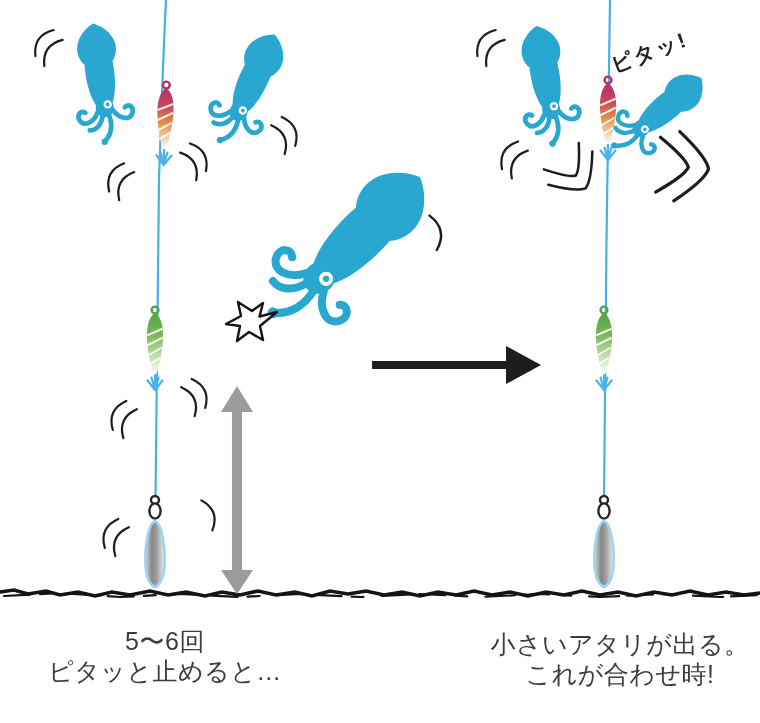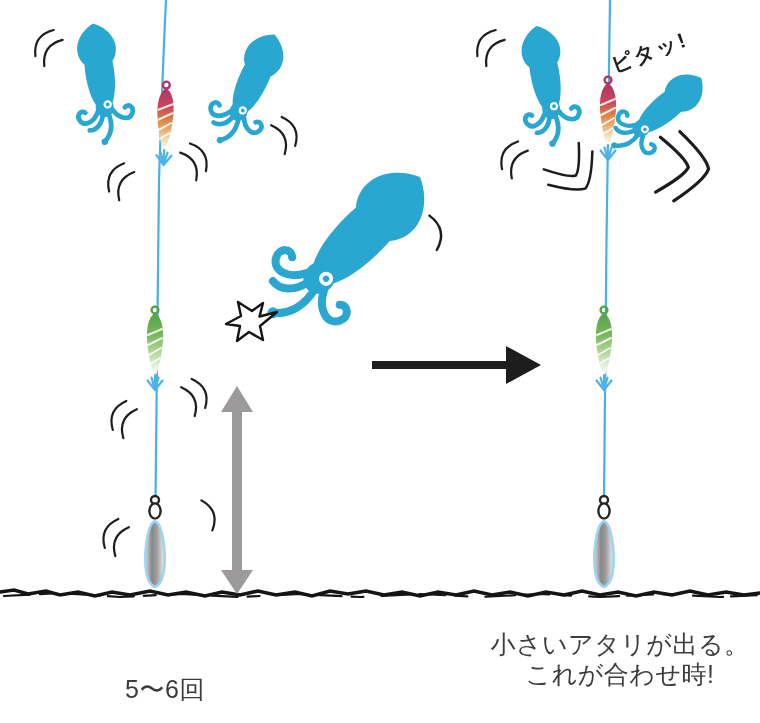--- a/index.html
+++ b/index.html
@@ -19,21 +19,21 @@
   .mark    {fill:none;stroke:var(--c-ink,#1d1d1d);stroke-width:2.2;stroke-linecap:round;}
   .swiv    {fill:#fff;stroke:#262626;stroke-width:2.4;}
   .sinkb   {stroke:var(--c-sinker-outline,#9bd5f2);stroke-width:2.6;}
   .garrow  {fill:var(--c-gray-arrow,#9c9a9a);}
   .karrow  {fill:var(--c-ink,#1d1d1d);}
   .ground  {fill:none;stroke:#141414;stroke-linecap:round;}
   .puff    {fill:#fff;stroke:#141414;stroke-width:2.4;stroke-linejoin:round;}
 
   .caption{position:absolute;text-align:center;color:var(--c-caption-text,#3c3c3c);
            font-size:25px;line-height:30px;letter-spacing:0.5px;}
-  .caption-left {left:0px;  top:626px; width:330px;margin-top:48px;}
+  .caption-left {left:0px;  top:626px; width:330px;}
   .caption-right{left:455px;top:629px; width:330px;}
   .pita{position:absolute;left:612px;top:52px;color:#222;font-size:21px;font-weight:bold;
         transform:rotate(-20deg);transform-origin:left center;white-space:nowrap;letter-spacing:2px;}
 </style>
 </head>
 <body>
 
 <div class="stage">
 
 <svg width="760" height="723" viewBox="0 0 760 723">
@@ -145,19 +145,20 @@
     <use href="#paren2" transform="translate(512,138) rotate(30)"></use>
     <use href="#chev2" transform="translate(580,181) rotate(53) scale(1.15)"></use>
     <use href="#chev2" transform="translate(697,168) rotate(5) scale(1.45)"></use>
   </g>
 </svg>
 
 <div class="pita">ピタッ!</div>
 
 <div class="caption caption-left">
   <div>5〜6回</div>
+  <div>ピタッと止めると…</div>
 </div>
 <div class="caption caption-right">
   <div>小さいアタリが出る。</div>
   <div>これが合わせ時!</div>
 </div>
 
 </div>
 
 </body></html>

